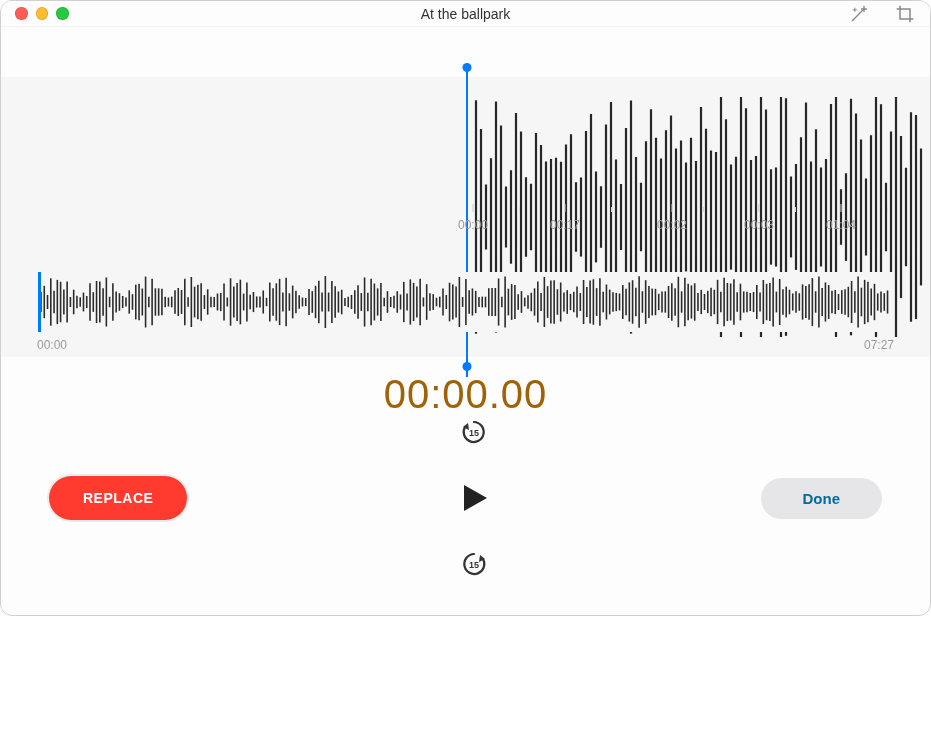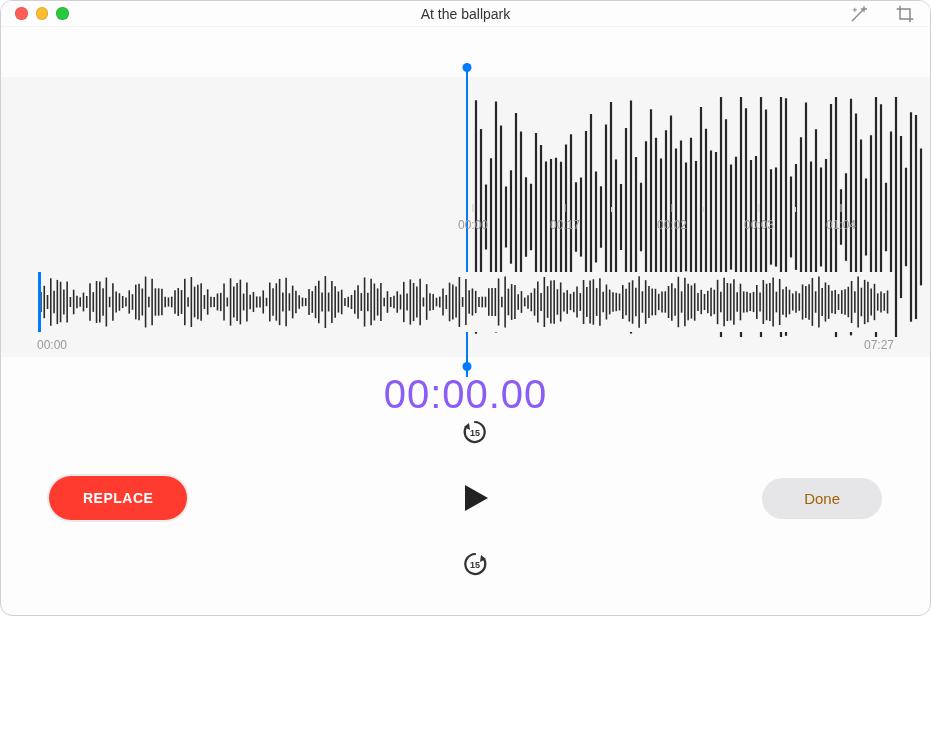--- a/index.html
+++ b/index.html
@@ -175,21 +175,21 @@
       justify-content: space-between;
       font-size: 12px;
       color: #999;
       margin-top: 6px;
     }
 
     .big-timer {
       text-align: center;
       font-size: 40px;
       font-weight: 400;
-      color: #8b5cf6;
+      color: #a16207;
       margin-top: 20px;
       letter-spacing: 1px;
       font-variant-numeric: tabular-nums;
     }
 
     
     .controls {
       display: flex;
       align-items: center;
       justify-content: space-between;
@@ -219,22 +219,22 @@
       height: 30px;
       cursor:pointer;
     }
     .play-btn {
       width: 34px;
       height: 34px;
       cursor:pointer;
     }
     .done-btn {
       background: #e6e6e9;
-      color: #a16207;
-      font-weight: 400;
+      color: #0369a1;
+      font-weight: 700;
       font-size: 15px;
       padding: 12px 42px;
       border: none;
       border-radius: 24px;
       cursor: pointer;
     }
     svg { display:block; }
   </style>
 </head>
 <body>

